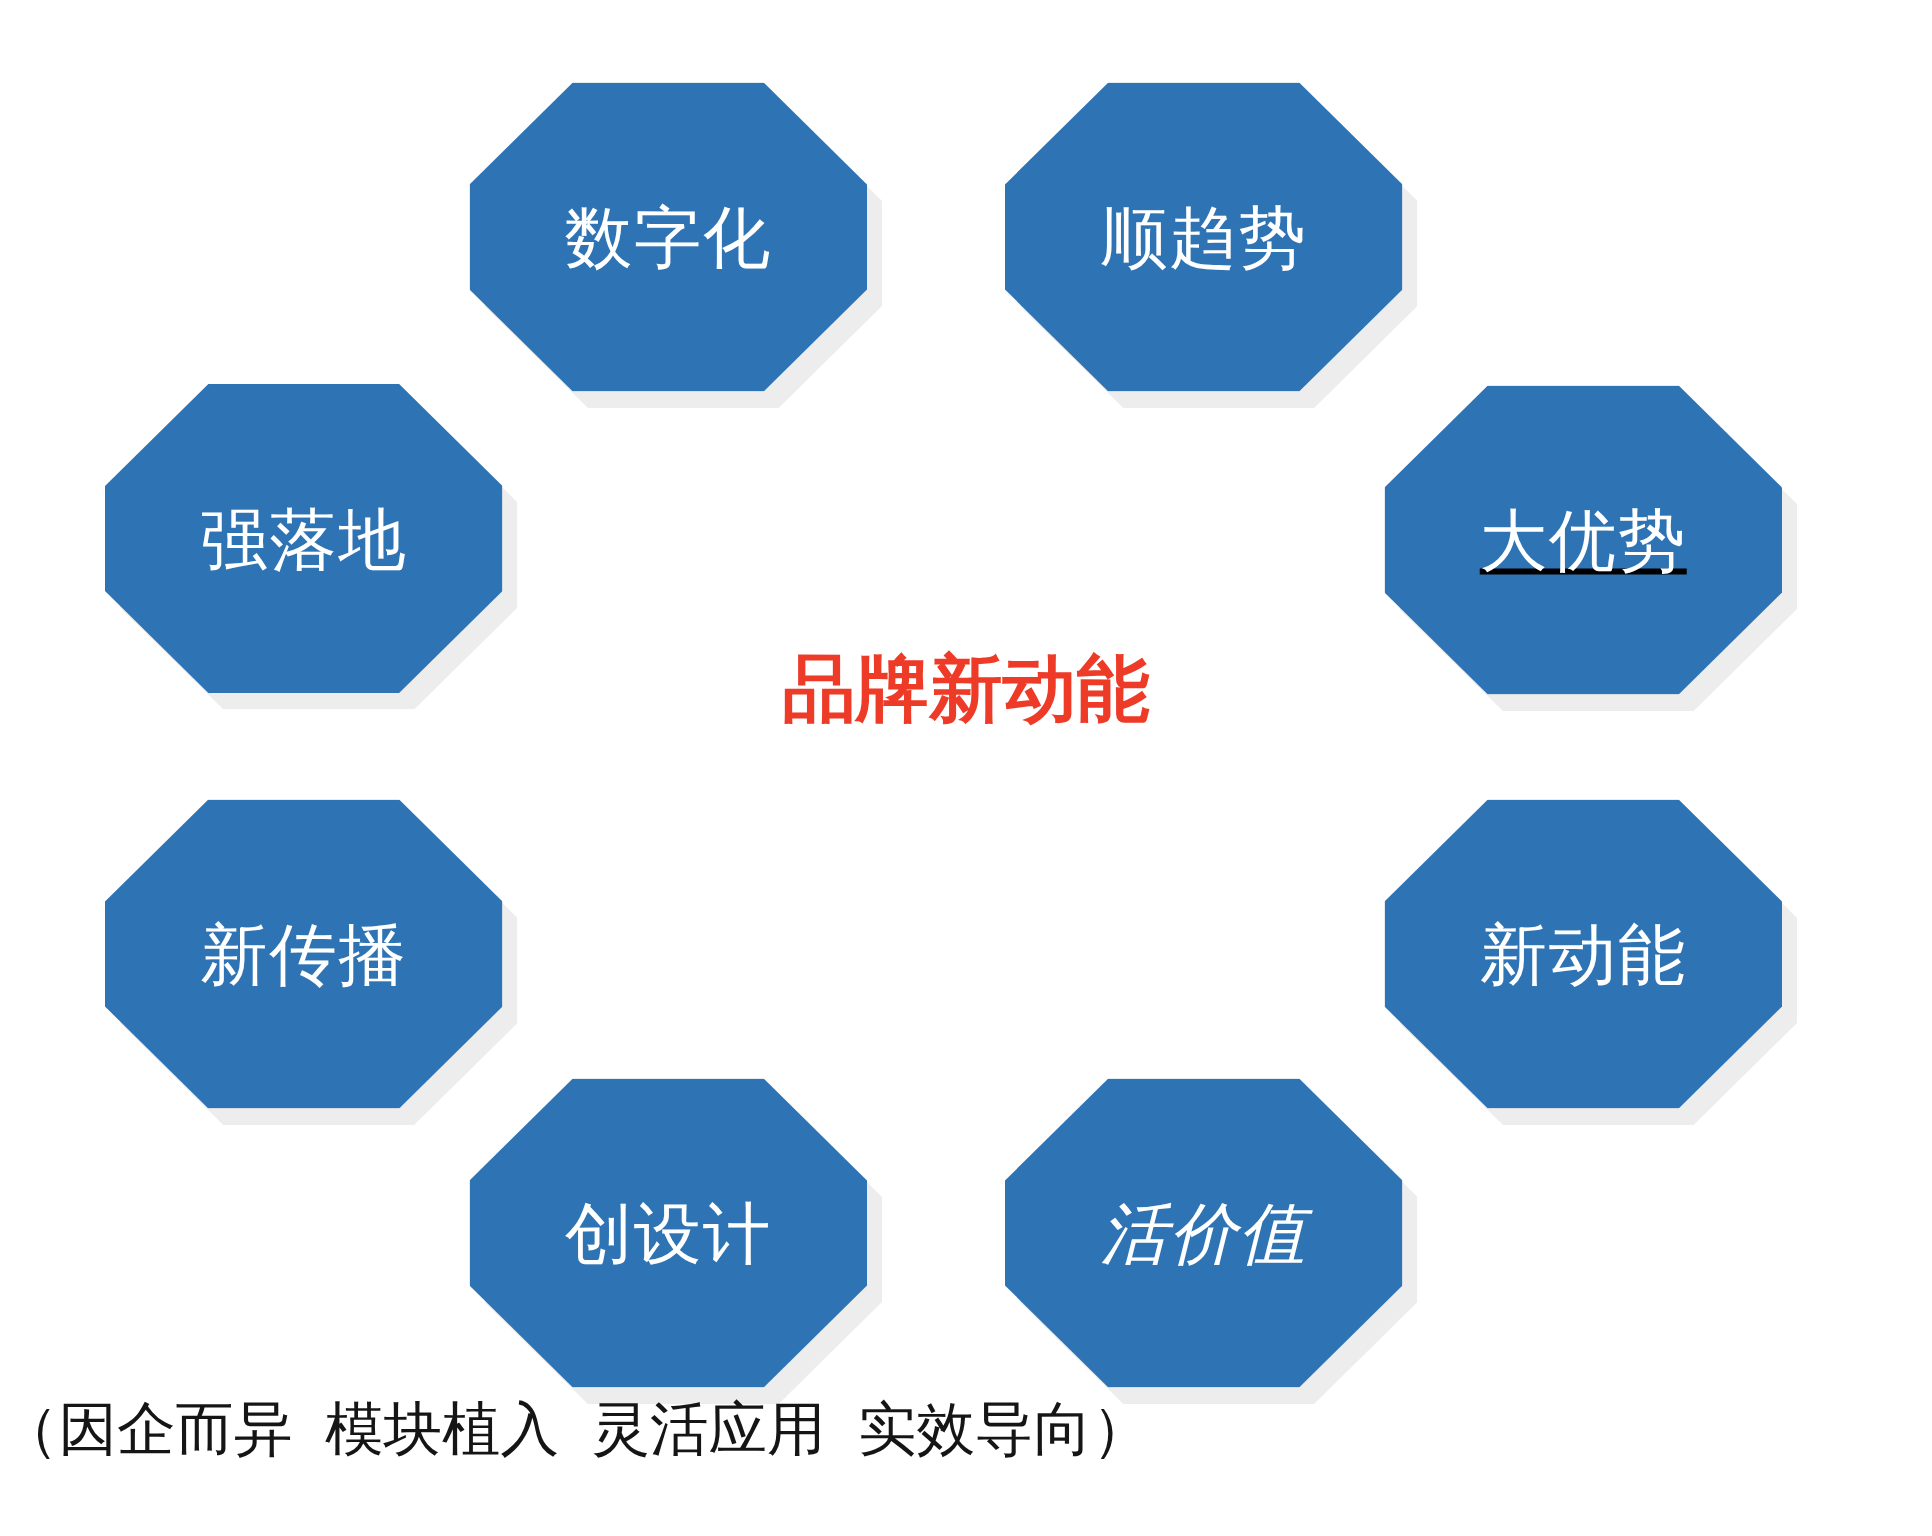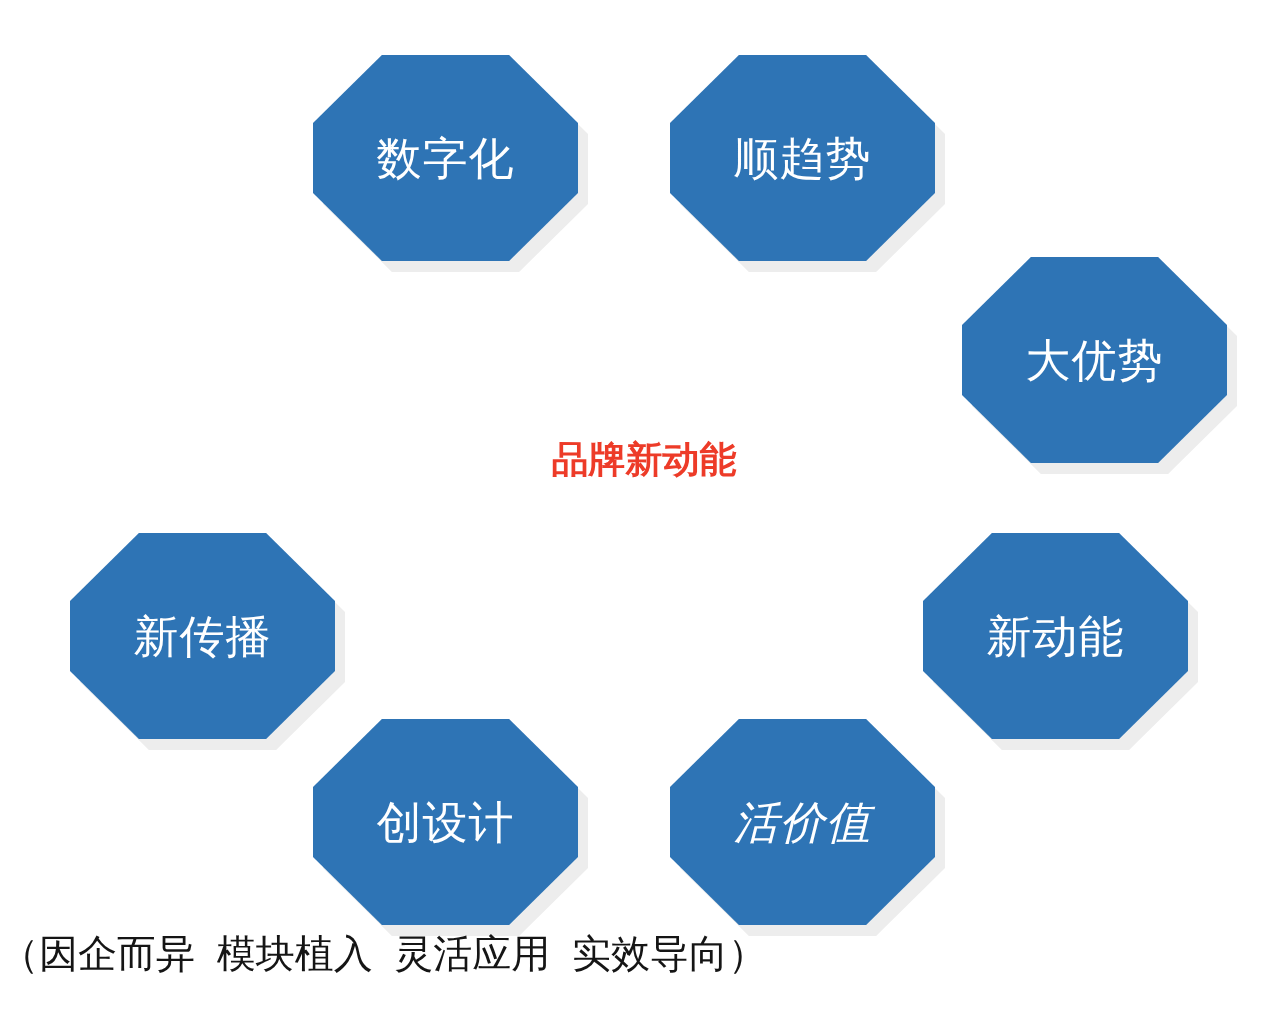--- a/index.html
+++ b/index.html
@@ -64,36 +64,36 @@
     font-size: 45px;
     line-height: 1;
     letter-spacing: 1px;
     white-space: nowrap;
     font-weight: 400;
   }
 
   
   .n-top-left      { left: 313px; top: 55px; }
   .n-top-right     { left: 670px; top: 55px; text-align: right; }
-  .n-right-upper   { left: 962px; top: 257px; }
+  .n-right-upper   { left: 923px; top: 257px; text-decoration: underline; }
   .n-right-lower   { left: 923px; top: 533px; }
   .n-bottom-right  { left: 670px; top: 719px; font-style: italic; }
   .n-bottom-left   { left: 313px; top: 719px; align-items: center; }
   .n-left-lower    { left: 70px;  top: 533px; }
   .n-left-upper    { left: 70px;  top: 256px; }
 
   
   #center-title {
     position: absolute;
     left: 0;
     top: 432px;
     width: 1288px;
     text-align: center;
     color: #ed3b28;
-    font-size: 37px;
+    font-size: 49px;
     font-weight: bold;
     line-height: 56px;
     letter-spacing: 0px;
   }
   #center-title .line {
     display: block;
     white-space: nowrap;
   }
 
   
@@ -148,20 +148,25 @@
     <span class="face"></span>
     <span class="label">创设计</span>
   </div>
 
   <div class="node n-left-lower">
     <span class="shadow"></span>
     <span class="face"></span>
     <span class="label">新传播</span>
   </div>
 
+  <div class="node n-left-upper">
+    <span class="shadow"></span>
+    <span class="face"></span>
+    <span class="label">强落地</span>
+  </div>
 
   <div id="center-title">
     <span class="line">品牌新动能</span>
   </div>
 
   <div id="footer-caption">（因企而异  模块植入  灵活应用  实效导向）</div>
 
 </div>
 
 </body></html>

